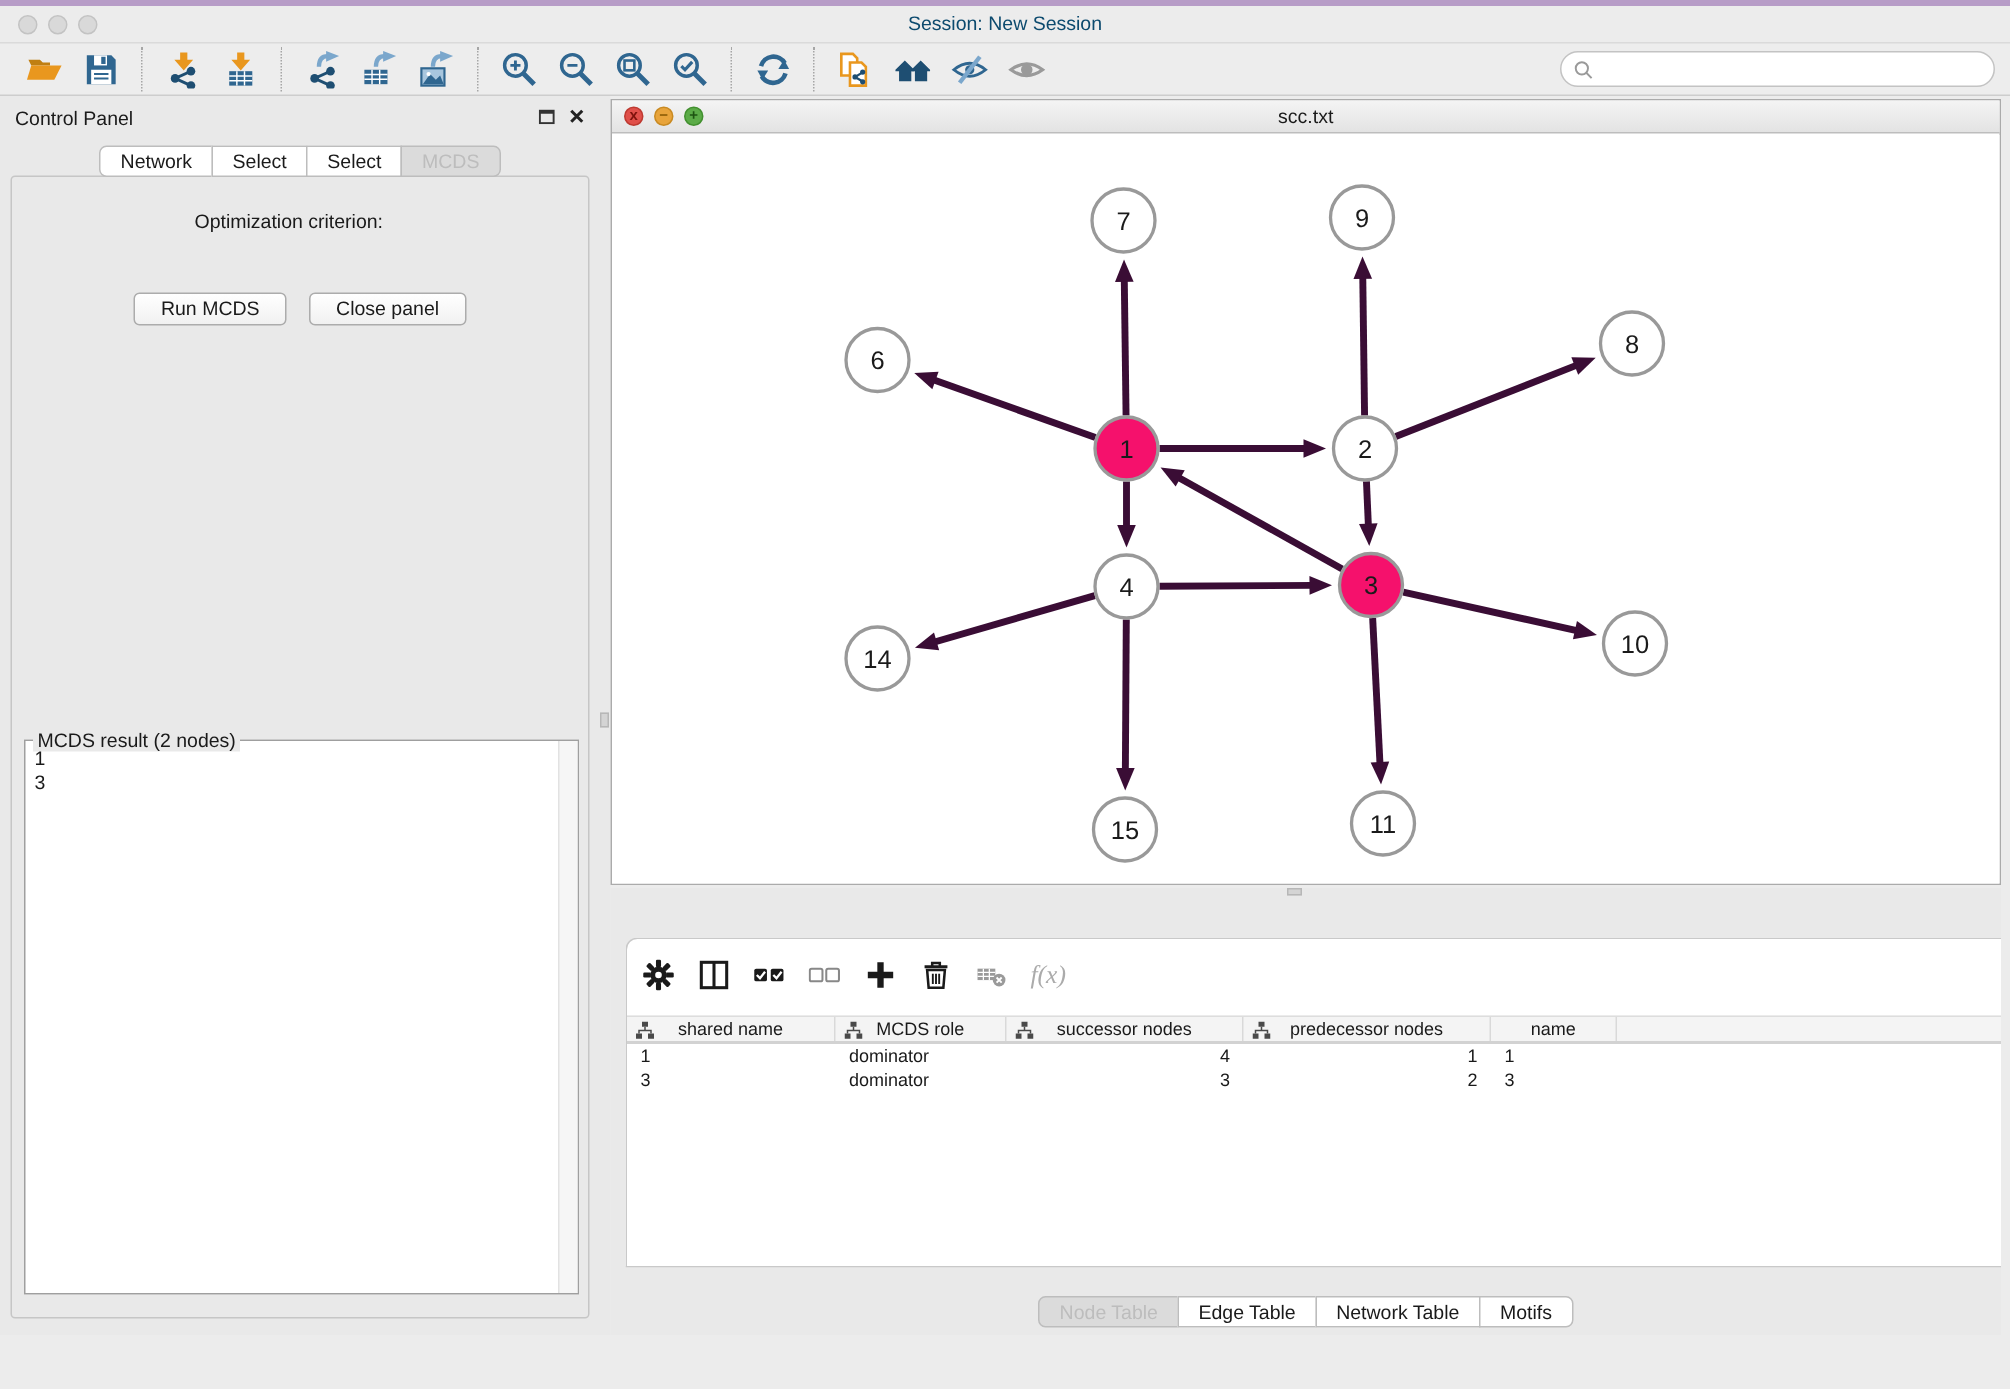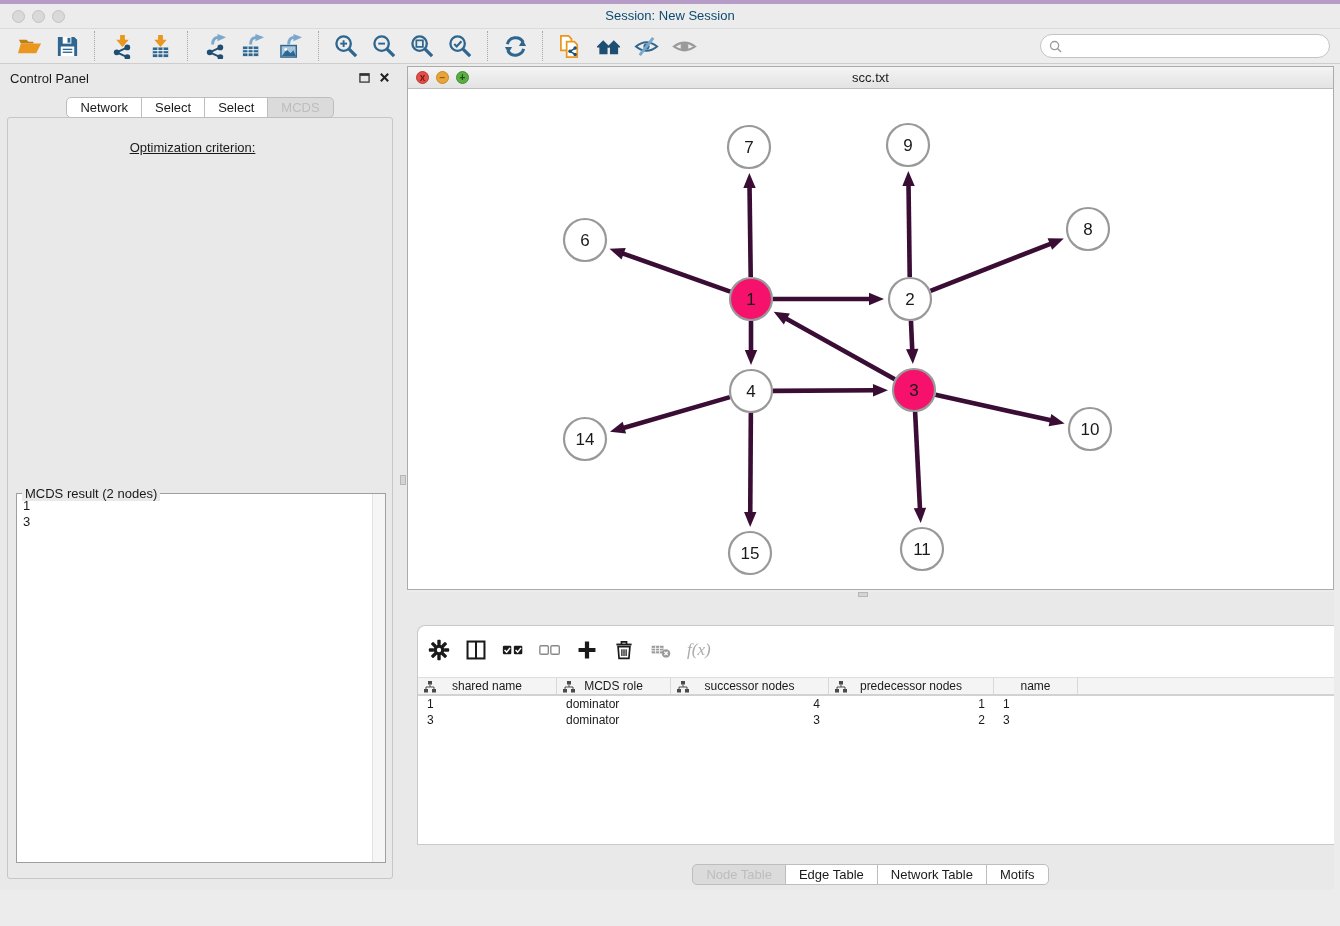--- a/index.html
+++ b/index.html
@@ -36,21 +36,21 @@
   .panel-btns svg{width:11px;height:11px;}
   .seg-tabs{position:absolute;left:0;right:0;display:flex;justify-content:center;z-index:3;}
   .seg-tab{height:21px;line-height:19px;padding:0 13px;font-size:13px;background:#fff;
       border:1px solid #BDBDBD;margin-left:-1px;text-align:center;cursor:default;}
   .seg-tab:first-child{border-radius:5px 0 0 5px;margin-left:0;}
   .seg-tab:last-child{border-radius:0 5px 5px 0;}
   .seg-tab.active{background:#DBDBDB;color:#BDBDBD;}
   .cp-tabs{top:33px;}
   .cp-body{position:absolute;left:7px;right:7px;top:53px;bottom:11px;background:#E9E9E9;
       border:1px solid #C6C6C6;border-radius:3px;}
-  .opt-label{position:absolute;top:22px;left:0;right:15px;text-align:center;font-size:13px;text-decoration:underline;}
+  .opt-label{position:absolute;top:22px;left:0;right:15px;text-align:center;font-size:13px;}
   .dropdown{position:absolute;top:44px;left:38px;width:308px;height:22px;background:#fff;
       border:1px solid #ACACAC;border-radius:4px;font-size:13px;line-height:20px;padding:0 24px 0 9px;}
   .dd-arrows{position:absolute;right:7px;top:3px;width:10px;height:16px;}
   .dd-arrows span{position:absolute;left:0;width:0;height:0;border-left:5px solid transparent;border-right:5px solid transparent;}
   .dd-up{top:1px;border-bottom:5px solid #555;}
   .dd-down{bottom:1px;border-top:5px solid #555;}
   .btn-row{position:absolute;top:77px;left:0;right:0;display:flex;justify-content:center;gap:15px;}
   .aqua-btn{height:22px;line-height:20px;padding:0 17px;font-size:13px;background:linear-gradient(#FFFFFF,#F1F1F1);
       border:1px solid #ACACAC;border-radius:4px;cursor:default;}
   .result-box{position:absolute;left:8px;top:375px;width:370px;height:370px;border:1px solid #9F9F9F;background:#fff;}
@@ -306,20 +306,24 @@
         </span>
       </div>
       <div class="seg-tabs cp-tabs" id="cp-tabs">
           <div class="seg-tab">Network</div>
           <div class="seg-tab">Select</div>
           <div class="seg-tab">Select</div>
           <div class="seg-tab active">MCDS</div>
         </div>
       <div class="cp-body">
         <div class="opt-label">Optimization criterion:</div>
+        <div class="btn-row">
+          <div class="aqua-btn">Run MCDS</div>
+          <div class="aqua-btn">Close panel</div>
+        </div>
         <div class="result-box">
           <span class="result-legend">MCDS result (2 nodes)</span>
           <div class="result-text" id="result-text">1
 3</div>
           <div class="result-scroll"></div>
         </div>
       </div>
     </div>
 
     <div class="divider-v">

